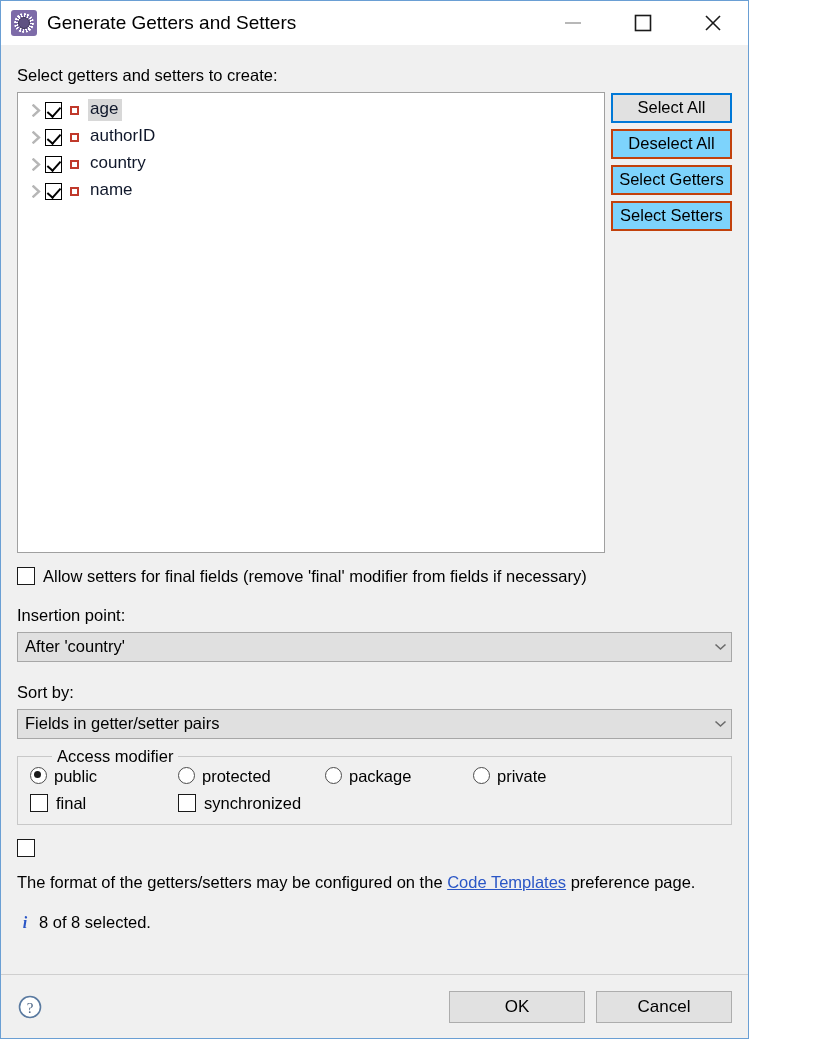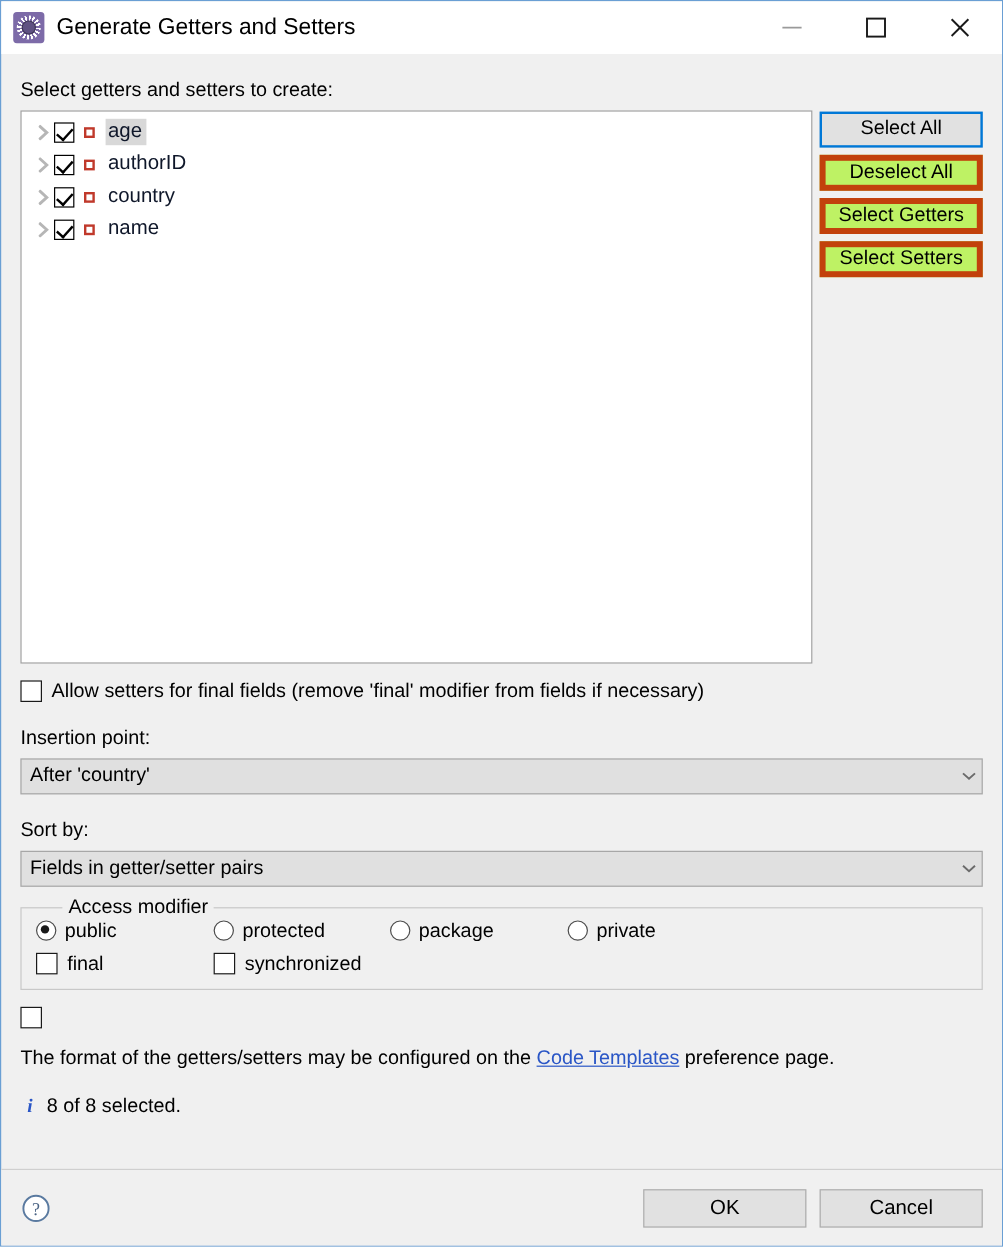--- a/index.html
+++ b/index.html
@@ -6,21 +6,21 @@
   html, body {
     margin: 0; padding: 0;
     width: 836px; height: 1039px;
     background: #ffffff;
     font-family: "Liberation Sans", sans-serif;
     -webkit-font-smoothing: antialiased;
   }
 
   #window {
     position: relative;
-    width: 836px;
+    width: 749px;
     height: 1039px;
     background: #f0f0f0;
     border: 1px solid #6a9fd4;
     overflow: hidden;
   }
 
   
   #titlebar {
     position: relative;
     height: 44px;
@@ -167,22 +167,22 @@
 
   #side-buttons {
     display: flex;
     flex-direction: column;
     gap: 6px;
     padding-top: 1px;
     width: 136px;
   }
   .btn {
     height: 30px;
-    background: #bef264;
-    border: 5px solid #c2410c;
+    background: #7dd3fc;
+    border: 2px solid #c2410c;
     font-family: "Liberation Sans", sans-serif;
     font-size: 16.5px;
     color: #000;
     display: flex; align-items: center; justify-content: center;
     cursor: default;
     padding: 0;
     white-space: nowrap;
   }
   .btn.focused {
     border: 2px solid #0078d7;

